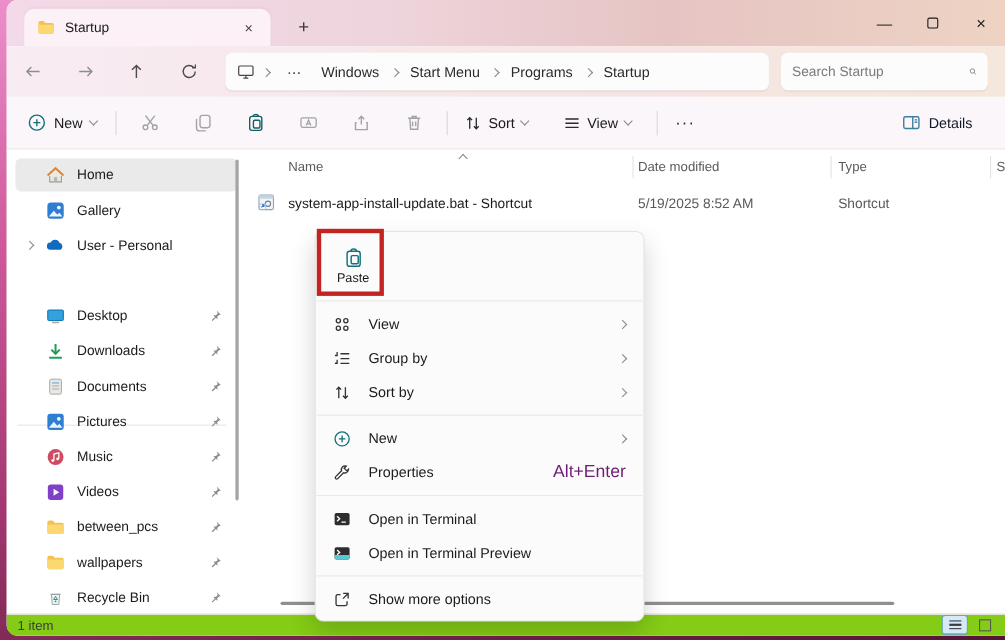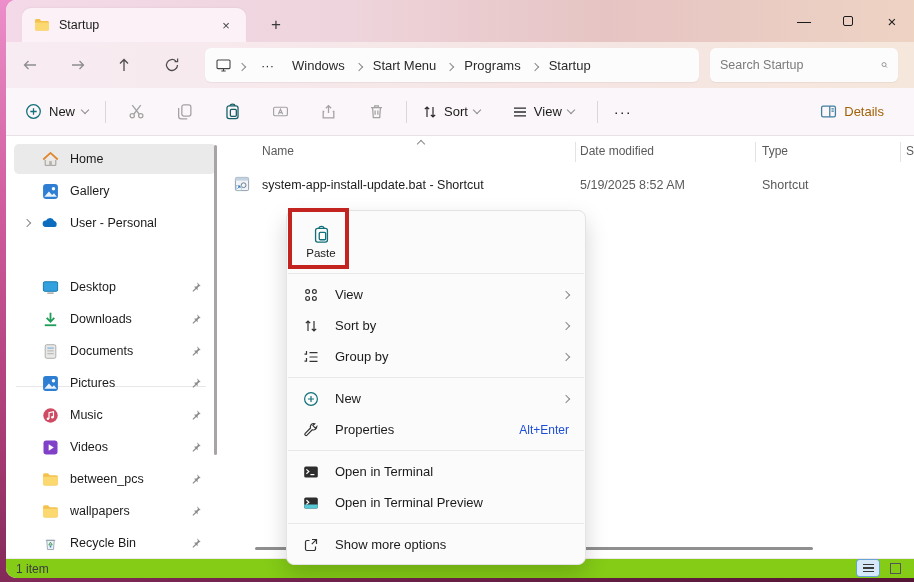--- a/index.html
+++ b/index.html
@@ -56,21 +56,21 @@
     border-bottom:1px solid #e9e1e6; display:flex; align-items:center; }
   .tb-new { display:flex; align-items:center; gap:7px; padding:7px 11px; margin-left:8px;
     border-radius:5px; font-size:13px; color:#1b1b1b; }
   .tb-sep { width:1px; height:22px; background:#ddd5da; margin:0 6px; }
   .tb-ico { width:38px; height:34px; display:flex; align-items:center; justify-content:center;
     border-radius:5px; margin:0 5px; }
   .tb-drop { display:flex; align-items:center; gap:6px; padding:7px 9px; border-radius:5px;
     font-size:13px; color:#1b1b1b; }
   .tb-more { font-size:15px; color:#1b1b1b; letter-spacing:1px; padding:4px 10px; }
   .tb-details { position:absolute; right:22px; display:flex; align-items:center; gap:7px;
-    font-size:13px; color:#a16207; padding:6px 8px; border-radius:5px; }
+    font-size:13px; color:#0f172a; padding:6px 8px; border-radius:5px; }
   
   .content { position:absolute; left:0; top:136px; right:0; bottom:20px; background:#fff; }
   .sidebar { position:absolute; left:0; top:0; width:214px; bottom:0; }
   .side-item { position:absolute; left:8px; width:202px; height:30px; border-radius:5px;
     display:flex; align-items:center; font-size:12.5px; color:#1b1b1b; }
   .side-item.selected { background:#eaeaea; }
   .side-item .exp { width:26px; display:flex; justify-content:center; }
   .side-item .sicon { width:20px; display:flex; justify-content:center; margin-right:10px; }
   .side-item .slabel { flex:1; }
   .side-item .pin { margin-right:14px; display:flex; }
@@ -99,21 +99,21 @@
     background:#fbfbfc; border:1px solid #e3e3e3; border-radius:8px;
     box-shadow:0 10px 22px rgba(0,0,0,.17); padding:5px 0 4px; z-index:5; }
   .ctx-paste { width:48px; height:52px; margin-left:10px; display:flex; flex-direction:column;
     align-items:center; justify-content:center; gap:3px; border-radius:5px; }
   .ctx-paste .plabel { font-size:11.5px; color:#1b1b1b; }
   .ctx-sep { height:1px; background:#e8e8e8; margin:5px 1px; }
   .ctx-item { height:31px; display:flex; align-items:center; padding:0 12px; margin:0 4px;
     border-radius:4px; font-size:13px; color:#1b1b1b; }
   .ctx-item .micon { width:22px; display:flex; justify-content:flex-start; }
   .ctx-item .mlabel { flex:1; margin-left:10px; }
-  .ctx-item .mshort { font-size:12px; color:#1d4ed8; }
+  .ctx-item .mshort { font-size:16px; color:#701a75; }
   .redbox { position:absolute; left:282px; top:208px; width:61px; height:61px;
     border:4px solid #c32420; z-index:6; }
   
   .statusbar { position:absolute; left:0; right:0; bottom:0; height:20px; background:#84cc16;
     border-top:1px solid #eee7eb; display:flex; align-items:center; font-size:12px; color:#3c3c3c; }
   .statusbar .count { margin-left:10px; }
   .view-toggles { position:absolute; right:8px; bottom:2px; display:flex; gap:5px; }
   .vt { width:22px; height:16px; display:flex; align-items:center; justify-content:center; border-radius:2px; }
   .vt.active { background:#d6e9f8; outline:1px solid #66a4d4; }
   .vt .lines { width:11px; }
@@ -497,33 +497,33 @@
             <circle cx="4.6" cy="11.4" r="1.9"></circle>
             <circle cx="11.4" cy="11.4" r="1.9"></circle>
           </svg>
         </span>
       <span class="mlabel">View</span>
       <span class="cvr"></span>
     </div>
     <div class="ctx-item">
       <span class="micon">
           <svg width="16" height="16" viewBox="0 0 16 16" fill="none" stroke="#333" stroke-width="1.2">
+            <path d="M6.5 3.6h8M6.5 8h8M6.5 12.4h8M3.5 2v3.2h-2M3.5 9v3.2h-2"></path>
+          </svg>
+        </span>
+      <span class="mlabel">Group by</span>
+      <span class="cvr"></span>
+    </div>
+    <div class="ctx-item">
+      <span class="micon">
+          <svg width="16" height="16" viewBox="0 0 16 16" fill="none" stroke="#333" stroke-width="1.2">
             <path d="M5 13V3M2.8 5.2L5 3l2.2 2.2M11 3v10M8.8 10.8L11 13l2.2-2.2"></path>
           </svg>
         </span>
       <span class="mlabel">Sort by</span>
-      <span class="cvr"></span>
-    </div>
-    <div class="ctx-item">
-      <span class="micon">
-          <svg width="16" height="16" viewBox="0 0 16 16" fill="none" stroke="#333" stroke-width="1.2">
-            <path d="M6.5 3.6h8M6.5 8h8M6.5 12.4h8M3.5 2v3.2h-2M3.5 9v3.2h-2"></path>
-          </svg>
-        </span>
-      <span class="mlabel">Group by</span>
       <span class="cvr"></span>
     </div>
     <div class="ctx-sep"></div>
     <div class="ctx-item">
       <span class="micon">
           <svg width="16" height="16" viewBox="0 0 16 16" fill="none" stroke="#11707a" stroke-width="1.2">
             <circle cx="8" cy="8" r="6.4"></circle>
             <path d="M8 5v6M5 8h6"></path>
           </svg>
         </span>

